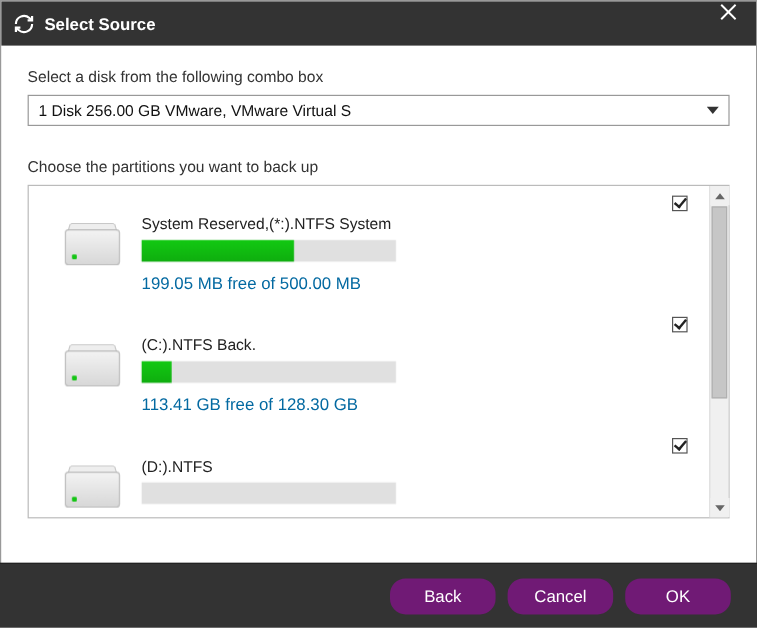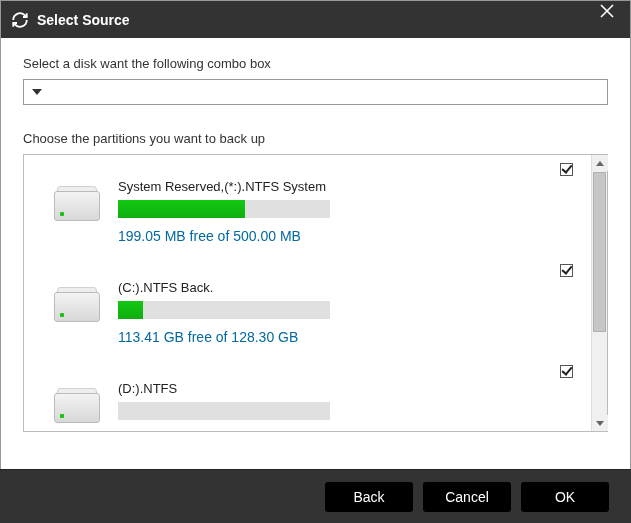--- a/index.html
+++ b/index.html
@@ -28,21 +28,21 @@
   .drive-icon { width: 46px; height: 36px; margin-right: 18px; margin-top: 6px; position: relative; flex-shrink: 0; }
   .drive-icon .body { position: absolute; top: 6px; left: 0; right: 0; bottom: 0; background: linear-gradient(#f3f3f3, #d8d8d8); border: 1px solid #bbb; border-radius: 3px; }
   .drive-icon .top { position: absolute; top: 0; left: 3px; right: 3px; height: 10px; background: #eee; border: 1px solid #c8c8c8; border-radius: 2px; transform: perspective(40px) rotateX(30deg); }
   .drive-icon .led { position: absolute; bottom: 5px; left: 6px; width: 4px; height: 4px; background: #14c514; border-radius: 1px; }
   .pinfo { flex: 1; }
   .pname { color: #222; margin-bottom: 6px; }
   .pbar { width: 212px; height: 18px; background: #e0e0e0; position: relative; margin-bottom: 10px; }
   .pfill { position: absolute; top: 0; left: 0; bottom: 0; background: linear-gradient(#12c912, #0fae0f); }
   .pfree { color: #0369a1; font-size: 14px; }
   .footer { position: absolute; bottom: 0; left: 0; right: 0; height: 54px; background: #333333; display: flex; align-items: center; justify-content: flex-end; padding: 0 22px; gap: 10px; border-top: 1px solid #222; }
-  .btn { width: 88px; height: 30px; background: #000000; color: #fff; border: none; border-radius: 3px; font-size: 14px; cursor: pointer; }
+  .btn { width: 88px; height: 30px; background: #701a75; color: #fff; border: none; border-radius: 13px; font-size: 14px; cursor: pointer; }
 </style>
 </head>
 <body>
 
 <div class="titlebar">
   <div class="title">
     <span class="refresh-icon">
       <svg width="18" height="18" viewBox="0 0 24 24" fill="none" stroke="#fff" stroke-width="2.4">
         <path d="M3 12a9 9 0 0 1 15-6.7L21 8"></path>
         <polyline points="21 3 21 8 16 8"></polyline>
@@ -54,22 +54,23 @@
   </div>
   <div class="close-x">
     <svg width="16" height="16" viewBox="0 0 16 16" stroke="#fff" stroke-width="1.6">
         <line x1="2" y1="2" x2="14" y2="14"></line>
         <line x1="14" y1="2" x2="2" y2="14"></line>
       </svg>
   </div>
 </div>
 
 <div class="content">
-  <div class="label">Select a disk want the following combo box</div>
+  <div class="label">Select a disk from the following combo box</div>
   <div class="combo">
+    <span class="combo-text">1 Disk 256.00 GB VMware,  VMware Virtual S</span>
     <span class="caret"></span>
   </div>
 
   <div class="label">Choose the partitions you want to back up</div>
 
   <div class="part-frame">
     <div class="part-scroll">
 
       <div class="partition">
         <div class="chk checked"></div>

